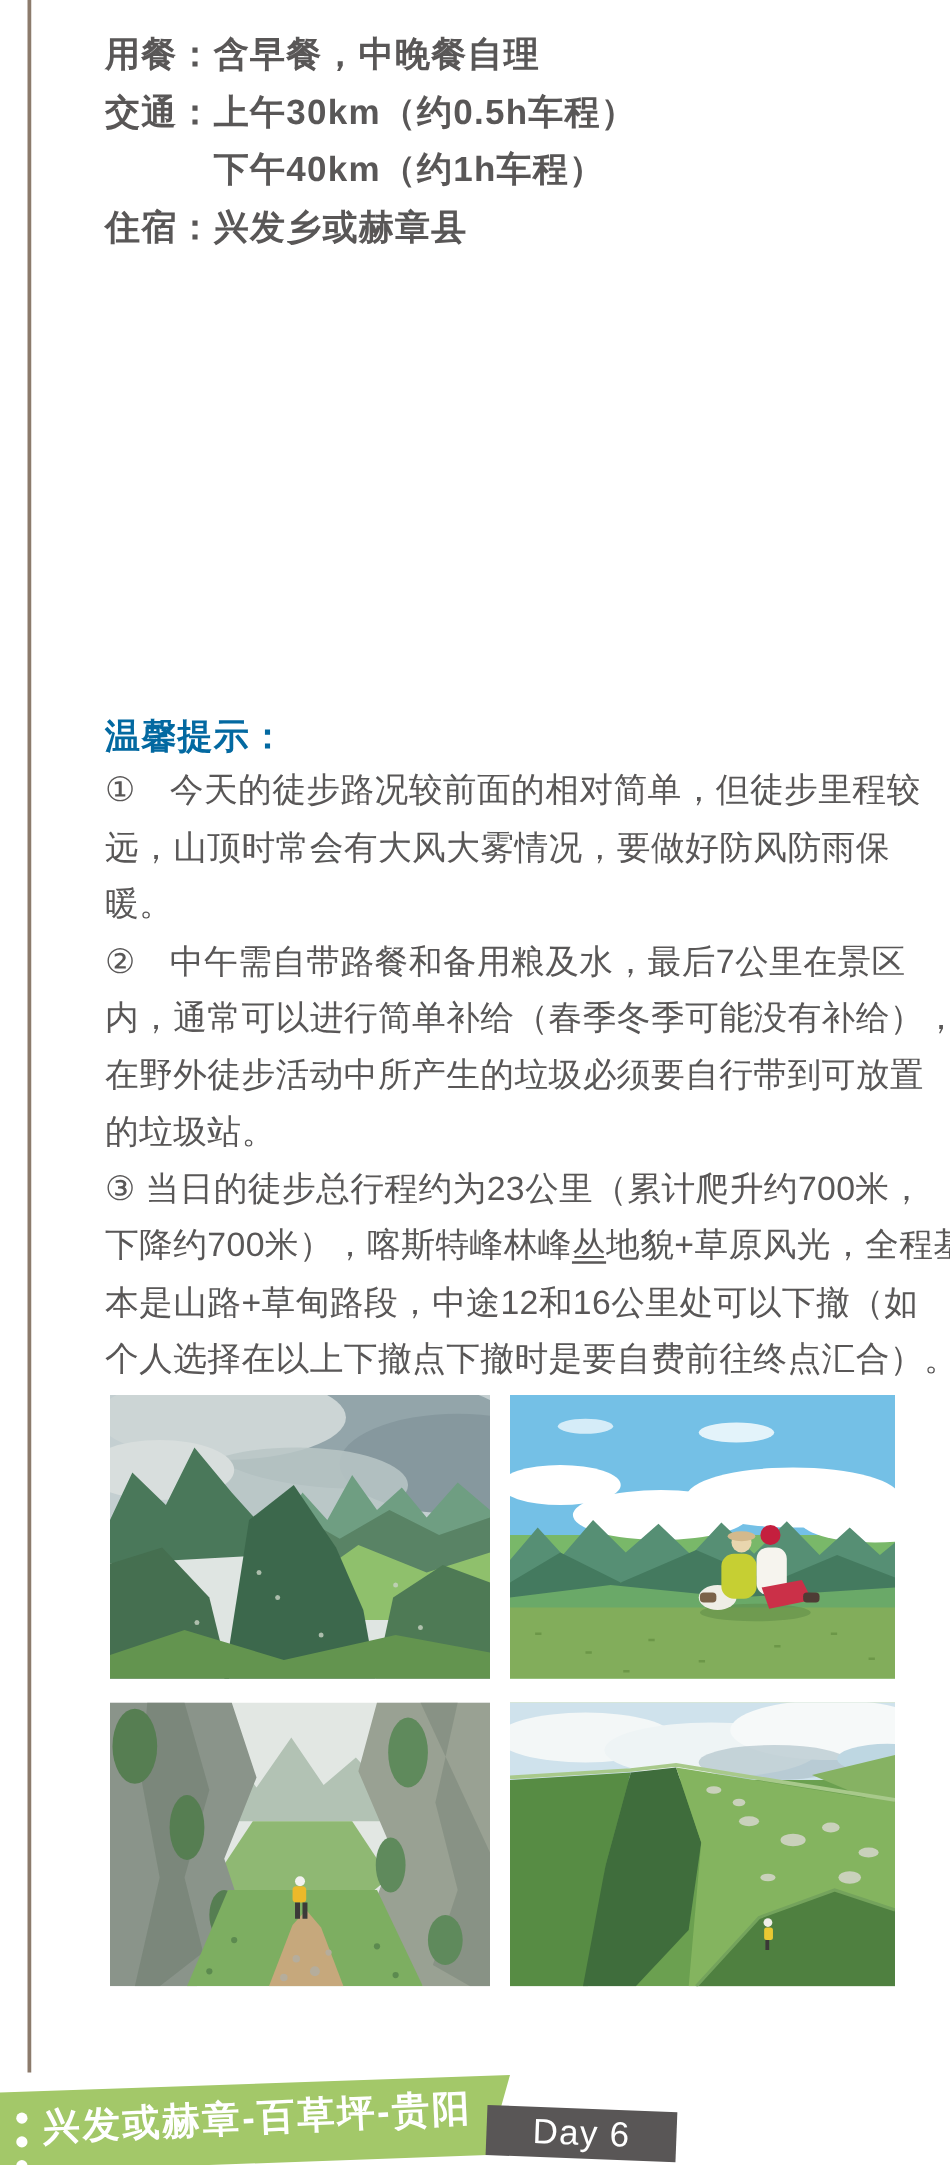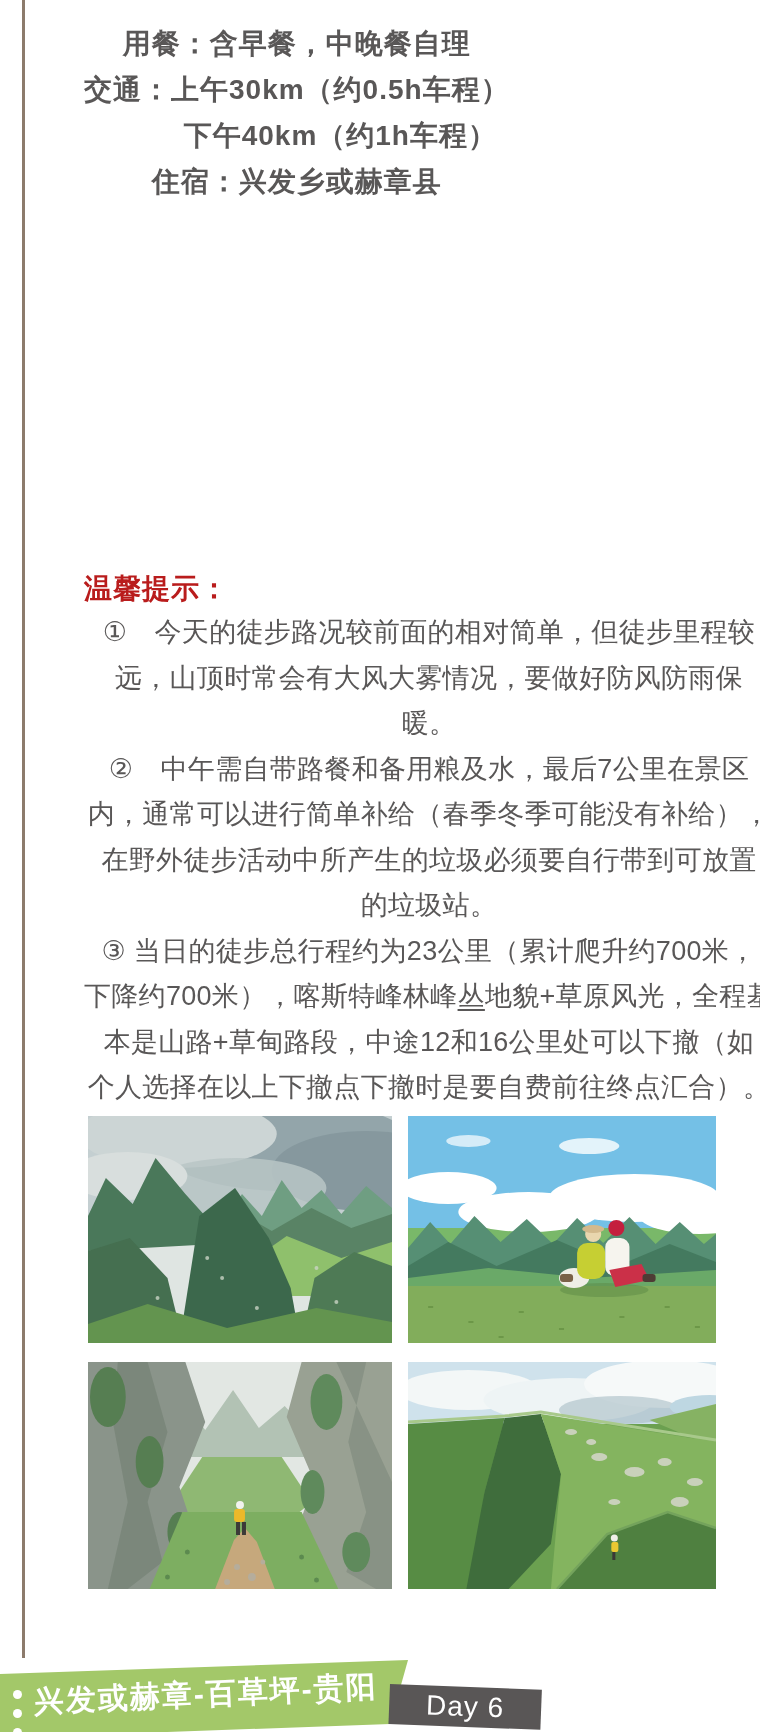--- a/index.html
+++ b/index.html
@@ -1,18 +1,18 @@
 <!DOCTYPE html>
 <html><head>
 <meta charset="utf-8">
 <style>
   html,body{margin:0;padding:0;background:#fff;}
   .page{
     position:relative;width:760px;height:1732px;overflow:hidden;background:#ffffff;
-    font-family:"Liberation Sans","DejaVu Sans",sans-serif;color:#595757;text-align:center;
+    font-family:"Liberation Sans","DejaVu Sans",sans-serif;color:#595757;
   }
   .side-line{position:absolute;left:22px;top:0;width:3px;height:1658px;}
   .info{
     position:absolute;left:84px;top:21px;font-size:28px;line-height:46px;
     font-weight:700;white-space:pre;letter-spacing:1px;
   }
   .desc{
     position:absolute;left:84px;top:235px;font-size:30px;line-height:46px;
     white-space:pre;letter-spacing:.5px;
   }
@@ -54,21 +54,21 @@
 <div class="page">
 
   <div class="side-line" style="background: rgb(140, 123, 108);"></div>
 
   <div class="info">用餐：含早餐，中晚餐自理
 交通：上午30km（约0.5h车程）
 　　　下午40km（约1h车程）
 住宿：兴发乡或赫章县</div>
 
 
-  <div class="tips-title" style="color: #b91c1c;">温馨提示：</div>
+  <div class="tips-title" style="color: #0369a1;">温馨提示：</div>
 
   <div class="tips">①　今天的徒步路况较前面的相对简单，但徒步里程较
 远，山顶时常会有大风大雾情况，要做好防风防雨保
 暖。
 ②　中午需自带路餐和备用粮及水，最后7公里在景区
 内，通常可以进行简单补给（春季冬季可能没有补给），
 在野外徒步活动中所产生的垃圾必须要自行带到可放置
 的垃圾站。
 ③ 当日的徒步总行程约为23公里（累计爬升约700米，
 下降约700米），喀斯特峰林峰<u>丛</u>地貌+草原风光，全程基

